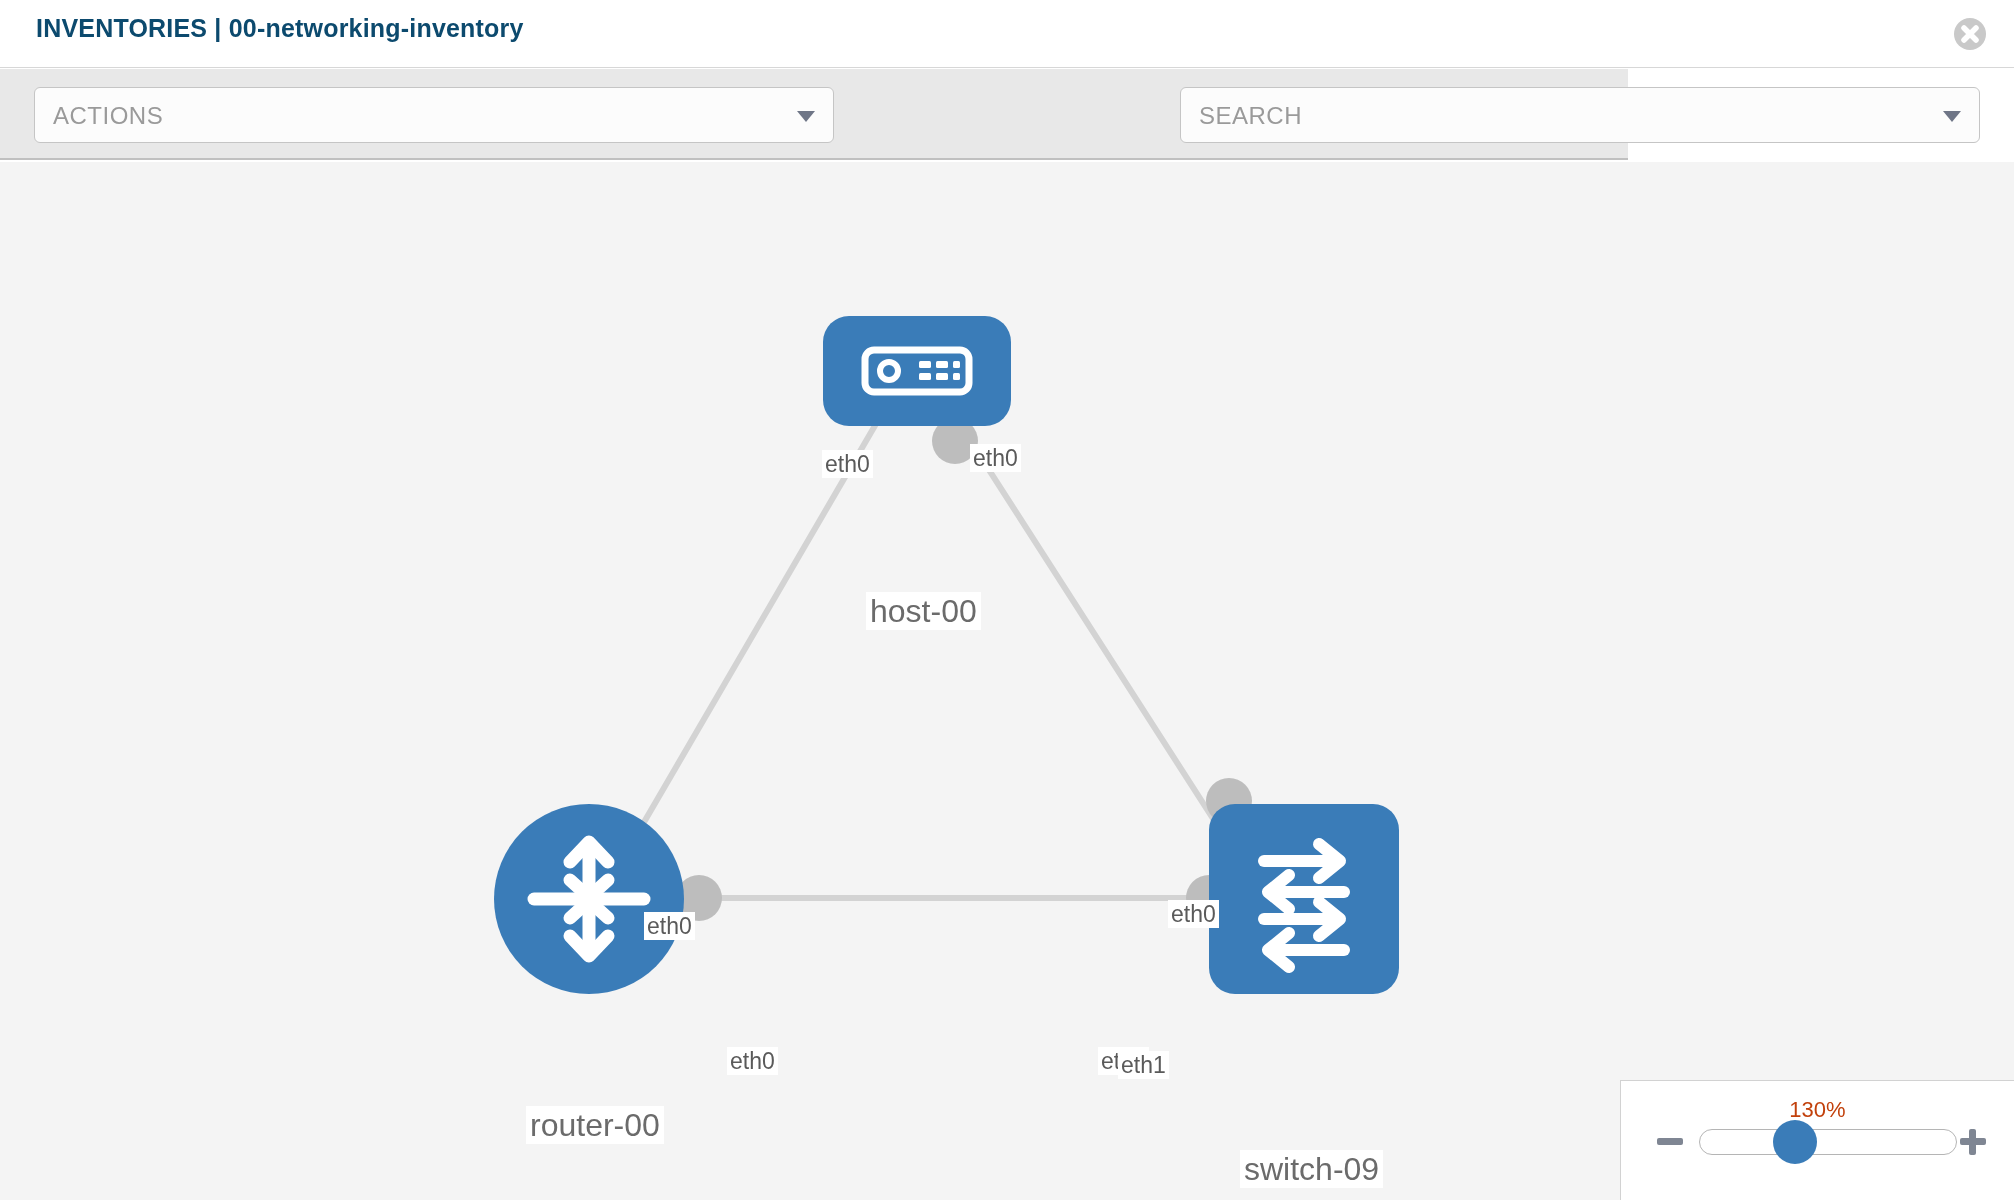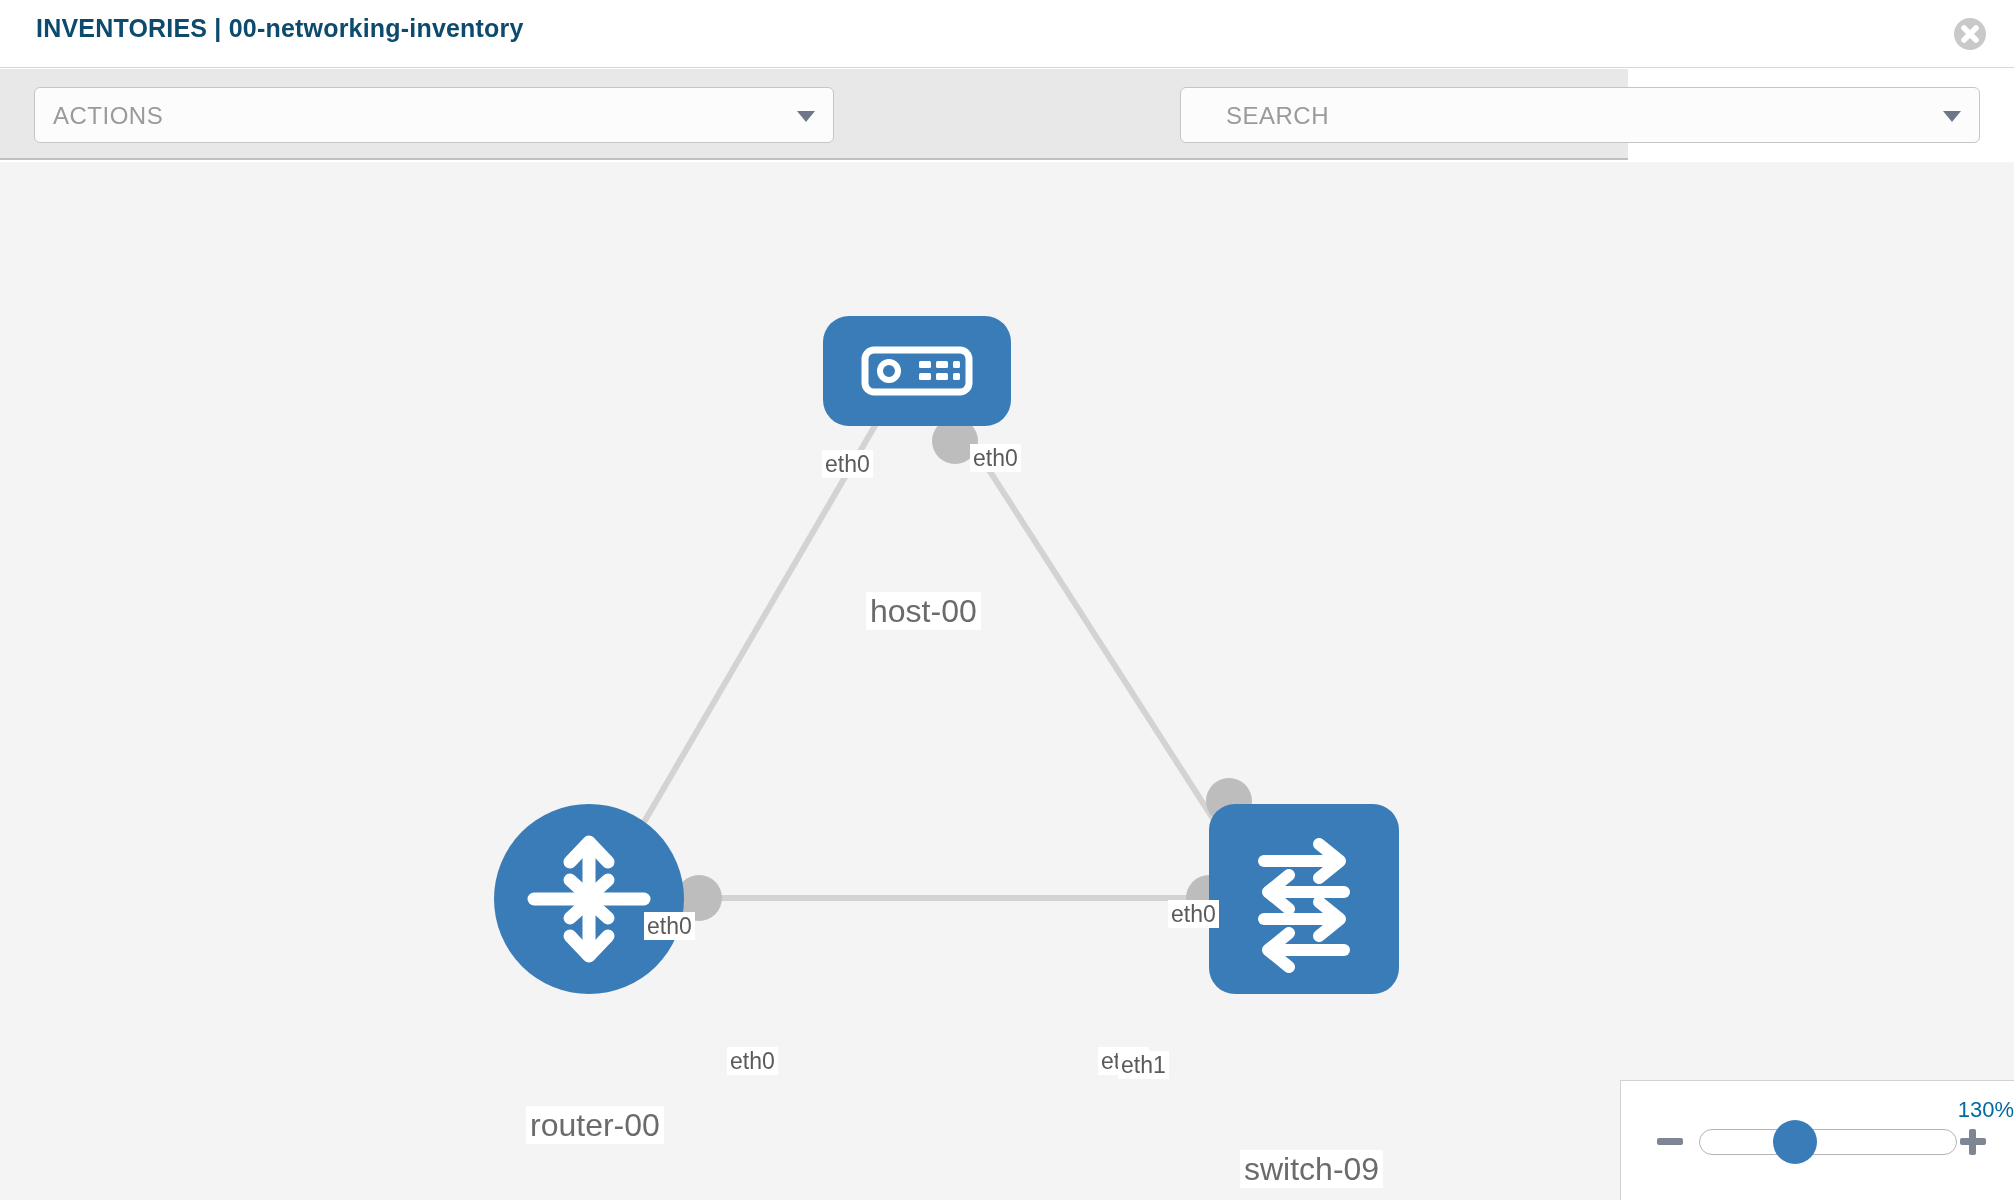--- a/index.html
+++ b/index.html
@@ -74,21 +74,20 @@
     width: 800px; height: 56px;
     background: #fcfcfc;
     border: 1px solid #c5c5c5;
     border-radius: 6px;
     cursor: text;
   }
   .search-label {
     position: absolute; left: 18px; top: 14px;
     font-size: 24px; color: #9a9a9a;
     letter-spacing: .5px;
-    margin-left: 27px;
   }
 
   
   .canvas {
     position: absolute; left: 0; top: 162px;
     width: 2014px; height: 1038px;
     background: #f4f4f4;
     overflow: hidden;
   }
   .topology { position: absolute; left: 0; top: 0; width: 2014px; height: 1038px; }
@@ -146,22 +145,22 @@
   
   .zoom-widget {
     position: absolute; left: 1620px; top: 1080px;
     width: 394px; height: 120px;
     background: #ffffff;
     border-top: 1px solid #d2d2d2;
     border-left: 1px solid #d2d2d2;
   }
   .zoom-pct {
     position: absolute; top: 16px; left: 0; right: 0;
-    text-align: right;
-    font-size: 22px; color: #0369a1;
+    text-align: center;
+    font-size: 22px; color: #c2410c;
   }
   .zoom-minus, .zoom-plus {
     position: absolute; top: 46px;
     cursor: pointer;
   }
   .zoom-minus { left: 34px; }
   .zoom-plus  { right: 26px; }
   .zoom-track {
     position: absolute; left: 78px; top: 48px;
     width: 258px; height: 26px;

